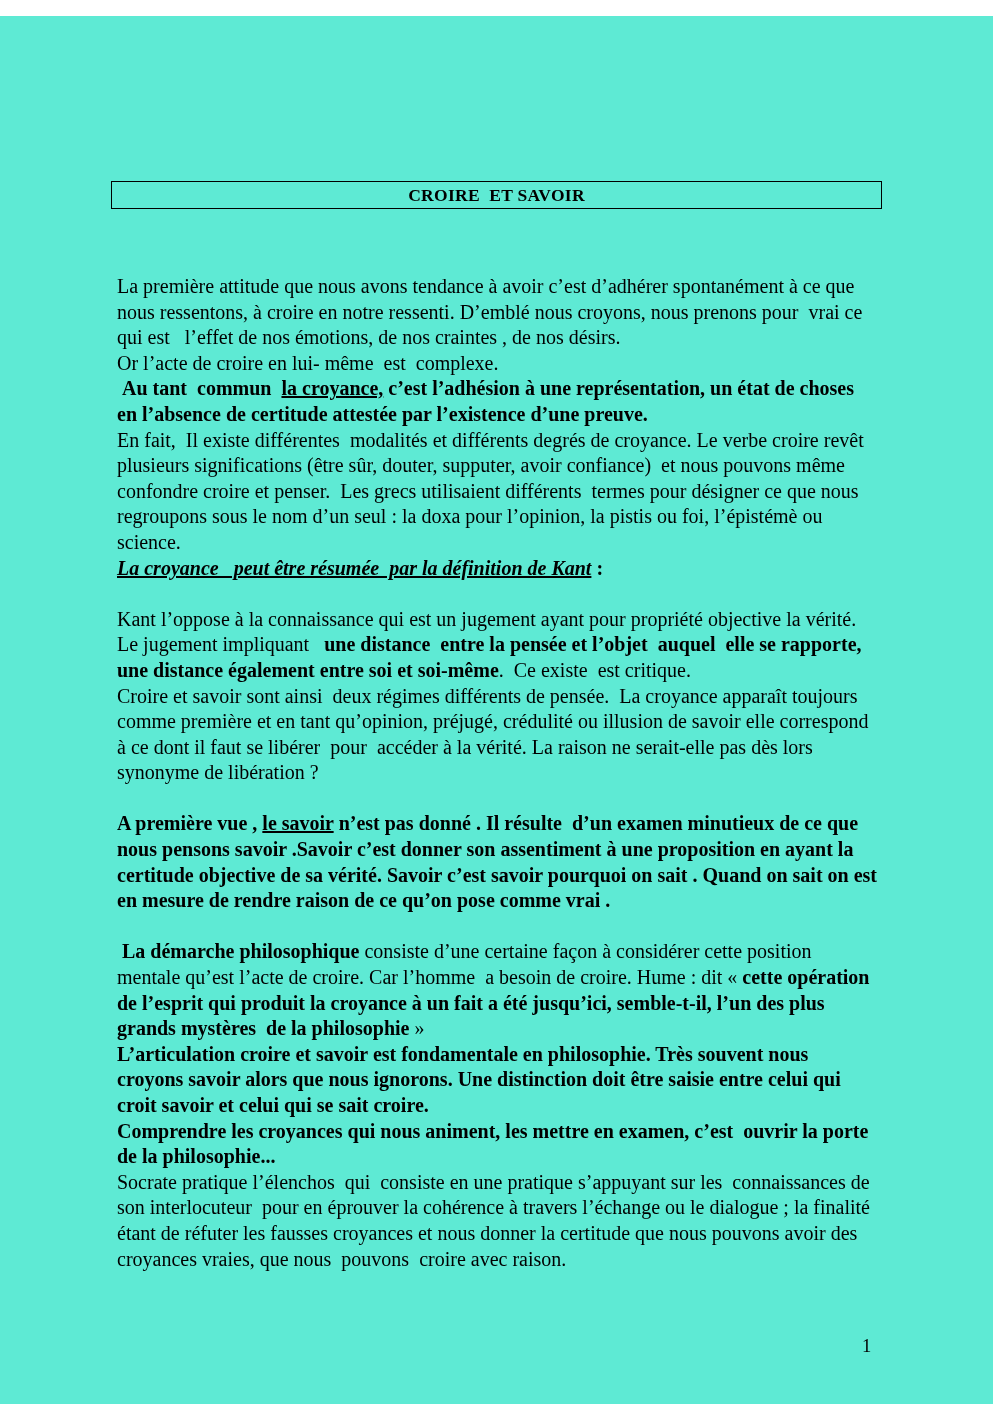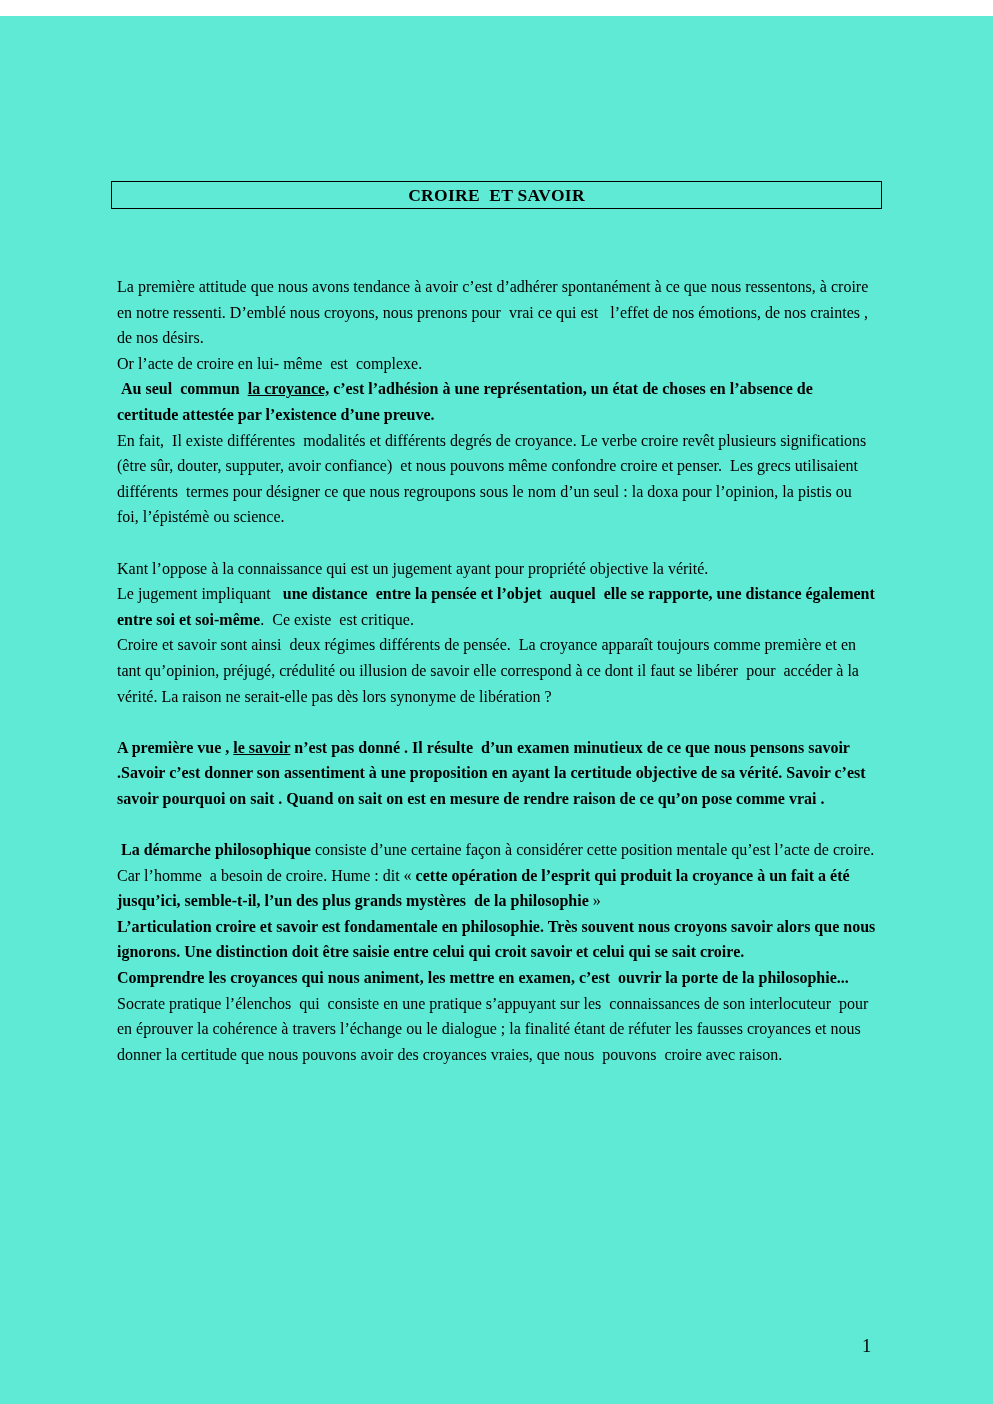--- a/index.html
+++ b/index.html
@@ -40,21 +40,21 @@
     white-space: pre;
   }
   .body-col {
     position: absolute;
     left: 117px;
     top: 258px;
     width: 760px;
   }
   p.para {
     margin: 0;
-    font-size: 16px;
+    font-size: 20px;
     line-height: 25.6px;
     text-align: left;
     white-space: pre-wrap;
     word-spacing: 0px;
   }
   p.gap {
     height: 25.6px;
     margin: 0;
     font-size: 18.6px;
     line-height: 25.6px;
@@ -77,24 +77,25 @@
 
   <div class="title-box">
     <span class="title-text">CROIRE  ET SAVOIR</span>
   </div>
 
   <div class="body-col">
 
     <p class="para"><span>La première attitude que nous avons tendance à avoir c’est d’adhérer spontanément à ce que nous ressentons, à croire en notre ressenti. D’emblé nous croyons, nous prenons pour  vrai ce qui est   l’effet de nos émotions, de nos craintes , de nos désirs.
 Or l’acte de croire en lui- même  est  complexe.</span></p>
 
-    <p class="para"><span class="b"> Au seul  commun  </span><span class="bu">la croyance,</span><span class="b"> c’est l’adhésion à une représentation, un état de choses en l’absence de certitude attestée par l’existence d’une preuve.</span></p>
+    <p class="para"><span class="b"> Au tant  commun  </span><span class="bu">la croyance,</span><span class="b"> c’est l’adhésion à une représentation, un état de choses en l’absence de certitude attestée par l’existence d’une preuve.</span></p>
 
     <p class="para"><span>En fait,  Il existe différentes  modalités et différents degrés de croyance. Le verbe croire revêt plusieurs significations (être sûr, douter, supputer, avoir confiance)  et nous pouvons même confondre croire et penser.  Les grecs utilisaient différents  termes pour désigner ce que nous regroupons sous le nom d’un seul : la doxa pour l’opinion, la pistis ou foi, l’épistémè ou science.</span></p>
 
+    <p class="para"><span class="biu">La croyance   peut être résumée  par la définition de Kant</span><span class="b"> :</span></p>
 
 
     <p class="para"><span>
 Kant l’oppose à la connaissance qui est un jugement ayant pour propriété objective la vérité.
 Le jugement impliquant   </span><span class="b">une distance  entre la pensée et l’objet  auquel  elle se rapporte, une distance également entre soi et soi-même</span><span>.  Ce existe  est critique.</span></p>
 
     <p class="para"><span>Croire et savoir sont ainsi  deux régimes différents de pensée.  La croyance apparaît toujours comme première et en tant qu’opinion, préjugé, crédulité ou illusion de savoir elle correspond à ce dont il faut se libérer  pour  accéder à la vérité. La raison ne serait-elle pas dès lors synonyme de libération ?</span></p>
 
     <p class="gap"></p>
 

